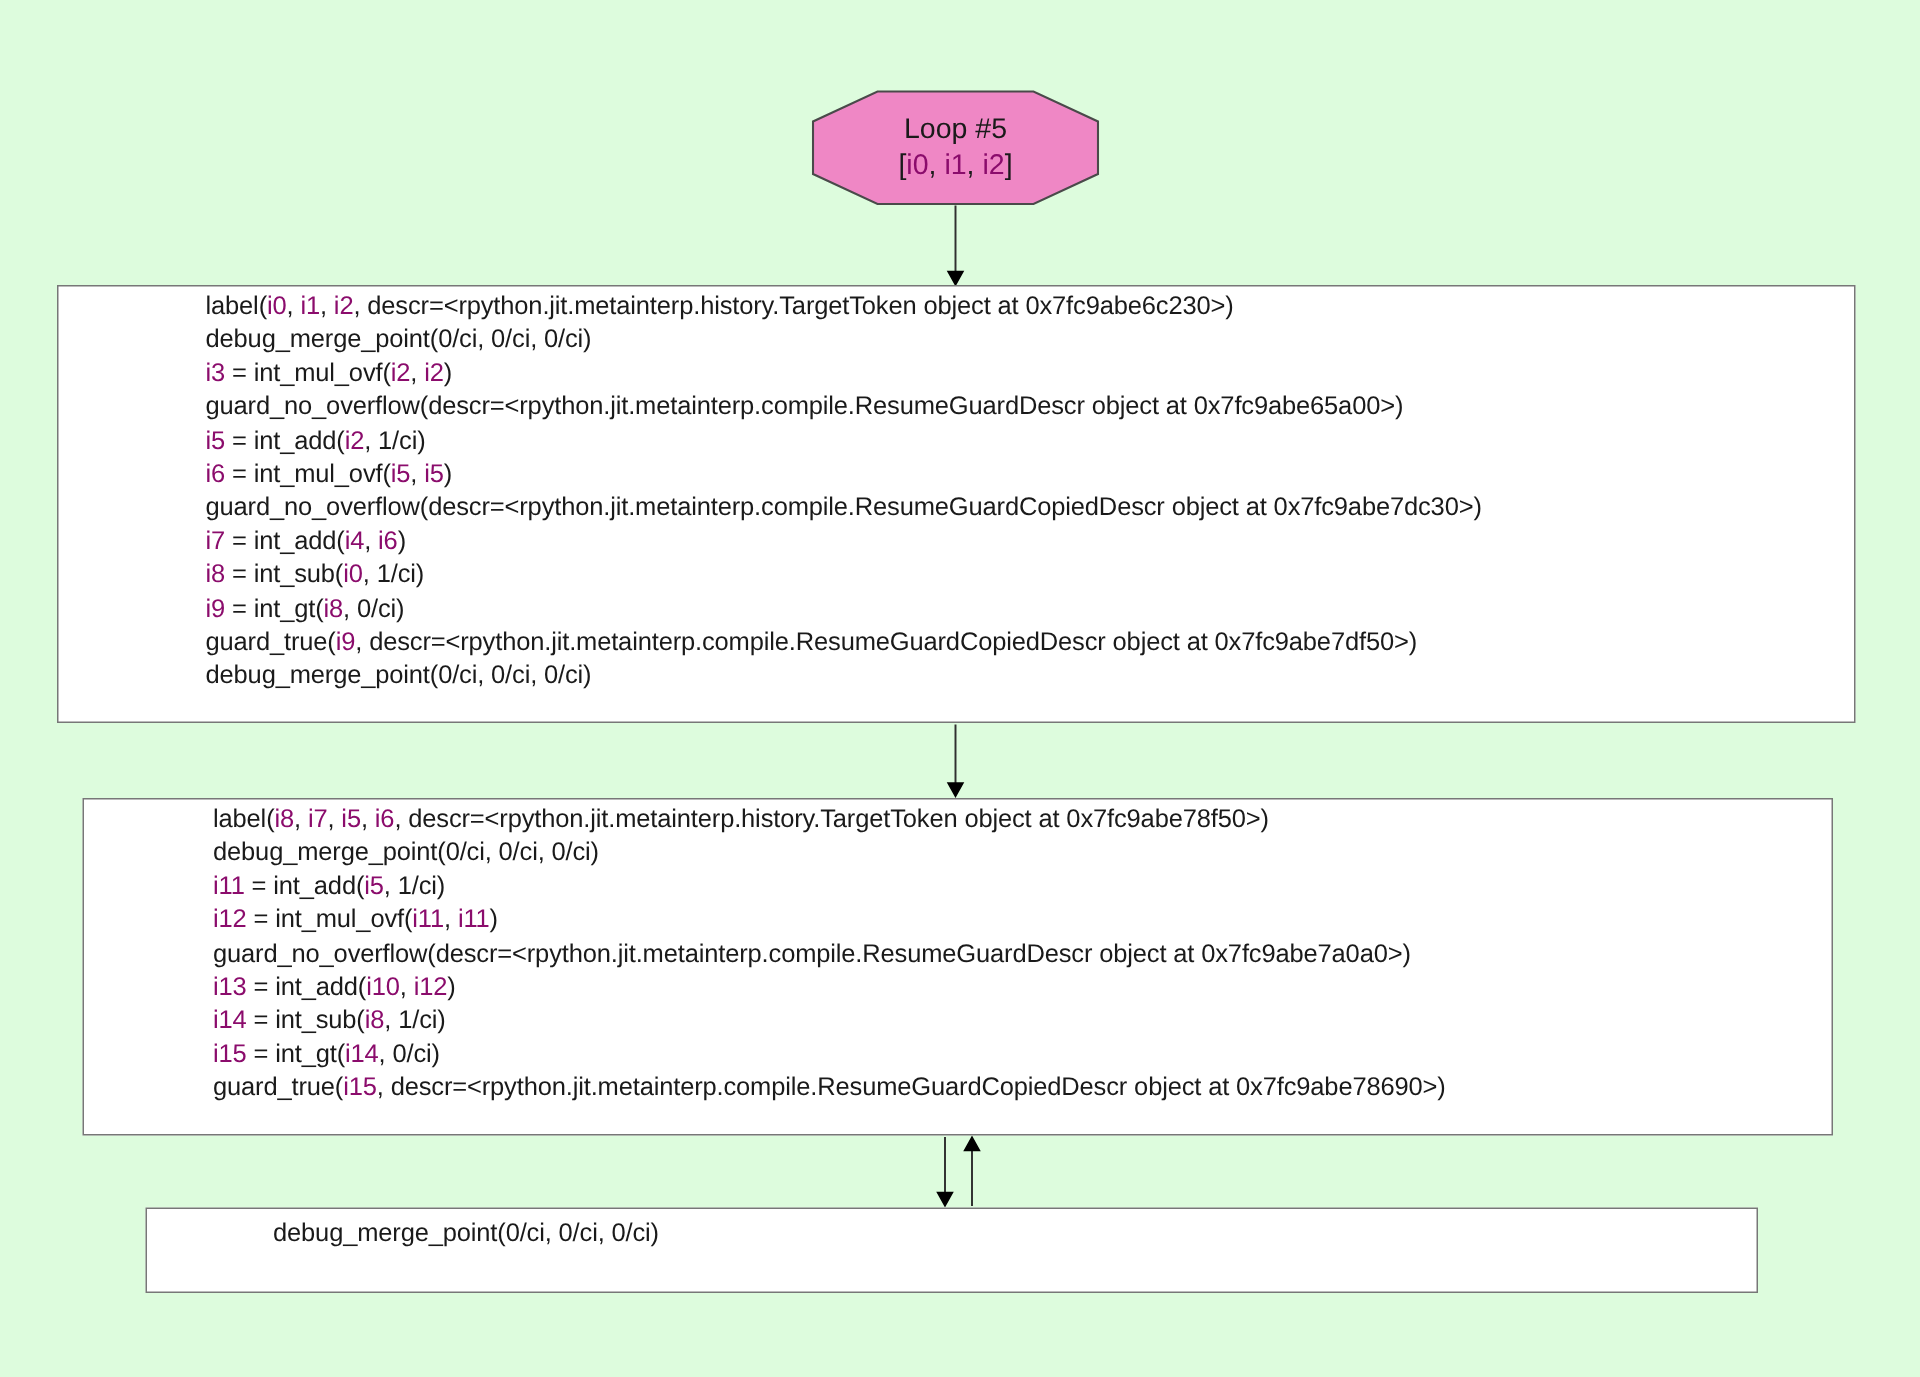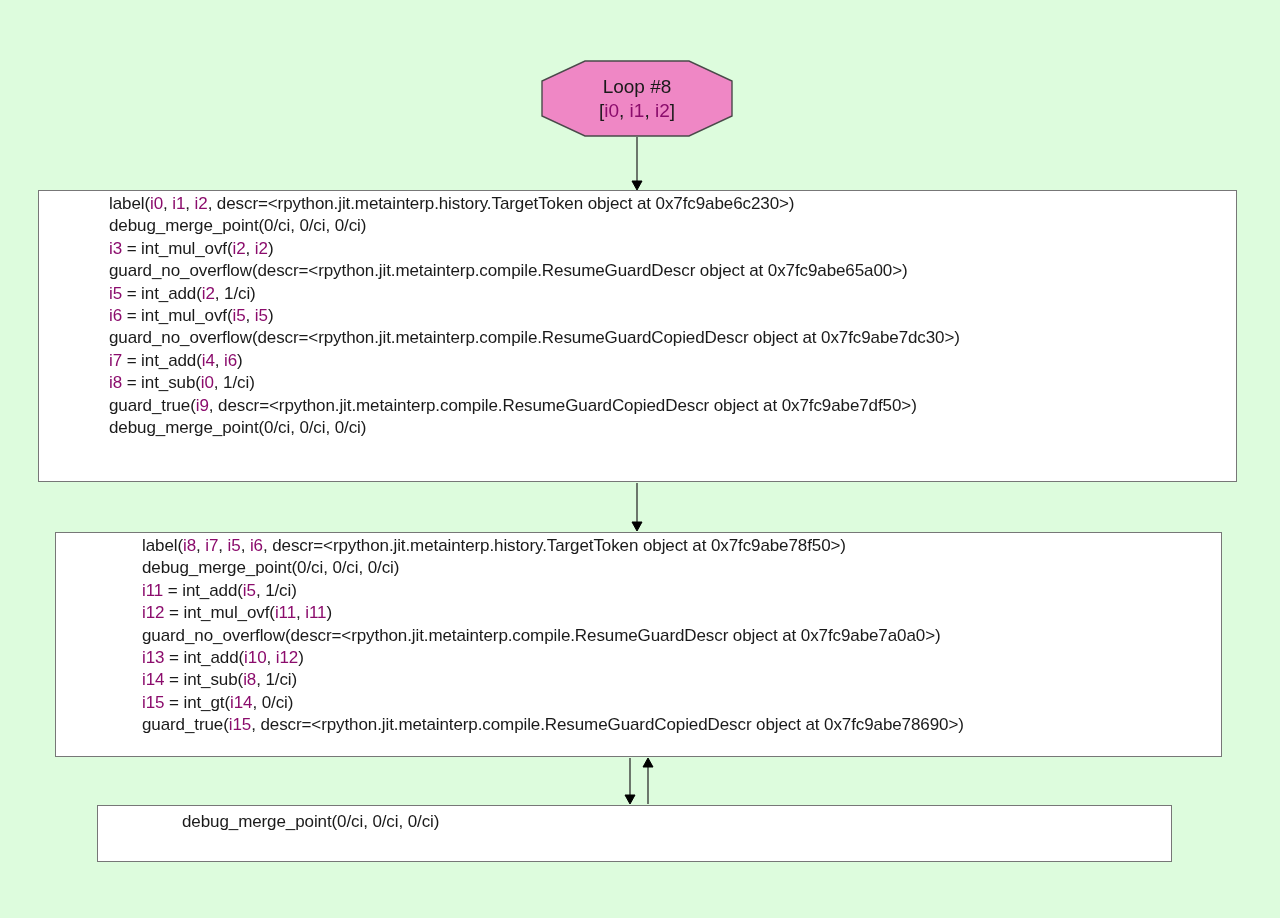--- a/index.html
+++ b/index.html
@@ -35,21 +35,21 @@
   }
 
   .block {
     position: absolute;
     background: var(--box-fill);
     border: 1px solid var(--box-border);
     font-size: 17px;
     white-space: nowrap;
   }
   .block .line { line-height: 22.4px; letter-spacing: -0.1px; }
-  .block1 { left: 38px;  top: 190px; width: 1199px; height: 292px; padding: 2px 0 0 70px; }
+  .block1 { left: 38px;  top: 190px; width: 1199px; height: 292px; padding: 2px 0 0 98px; }
   .block2 { left: 55px;  top: 532px; width: 1167px; height: 225px; padding: 2px 10px 0 86px; }
   .block3 { left: 97px;  top: 805px; width: 1075px; height: 57px;  padding: 5px 0 0 84px; }
 
   .v { color: var(--var-color); }
 </style>
 </head>
 <body>
 
 <div class="canvas">
 
@@ -70,35 +70,36 @@
       <line x1="648" y1="804" x2="648" y2="767"></line>
       <polygon points="643,767 653,767 648,758"></polygon>
     </g>
   </svg>
 
   <div class="loop-node">
     <svg width="192" height="77" viewBox="0 0 192 77">
       <polygon class="octagon-poly" points="44,1 148,1 191,21 191,56 148,76 44,76 1,56 1,21"></polygon>
     </svg>
     <div class="loop-text">
-      <div>Loop #8</div>
+      <div>Loop #5</div>
       <div>[<span class="v">i0</span>, <span class="v">i1</span>, <span class="v">i2</span>]</div>
     </div>
   </div>
 
   <div class="block block1">
       <div class="line">label(<span class="v">i0</span>, <span class="v">i1</span>, <span class="v">i2</span>, descr=&lt;rpython.jit.metainterp.history.TargetToken object at 0x7fc9abe6c230&gt;)</div>
       <div class="line">debug_merge_point(0/ci, 0/ci, 0/ci)</div>
       <div class="line"><span class="v">i3</span> = int_mul_ovf(<span class="v">i2</span>, <span class="v">i2</span>)</div>
       <div class="line">guard_no_overflow(descr=&lt;rpython.jit.metainterp.compile.ResumeGuardDescr object at 0x7fc9abe65a00&gt;)</div>
       <div class="line"><span class="v">i5</span> = int_add(<span class="v">i2</span>, 1/ci)</div>
       <div class="line"><span class="v">i6</span> = int_mul_ovf(<span class="v">i5</span>, <span class="v">i5</span>)</div>
       <div class="line">guard_no_overflow(descr=&lt;rpython.jit.metainterp.compile.ResumeGuardCopiedDescr object at 0x7fc9abe7dc30&gt;)</div>
       <div class="line"><span class="v">i7</span> = int_add(<span class="v">i4</span>, <span class="v">i6</span>)</div>
       <div class="line"><span class="v">i8</span> = int_sub(<span class="v">i0</span>, 1/ci)</div>
+      <div class="line"><span class="v">i9</span> = int_gt(<span class="v">i8</span>, 0/ci)</div>
       <div class="line">guard_true(<span class="v">i9</span>, descr=&lt;rpython.jit.metainterp.compile.ResumeGuardCopiedDescr object at 0x7fc9abe7df50&gt;)</div>
       <div class="line">debug_merge_point(0/ci, 0/ci, 0/ci)</div>
     </div>
   <div class="block block2">
       <div class="line">label(<span class="v">i8</span>, <span class="v">i7</span>, <span class="v">i5</span>, <span class="v">i6</span>, descr=&lt;rpython.jit.metainterp.history.TargetToken object at 0x7fc9abe78f50&gt;)</div>
       <div class="line">debug_merge_point(0/ci, 0/ci, 0/ci)</div>
       <div class="line"><span class="v">i11</span> = int_add(<span class="v">i5</span>, 1/ci)</div>
       <div class="line"><span class="v">i12</span> = int_mul_ovf(<span class="v">i11</span>, <span class="v">i11</span>)</div>
       <div class="line">guard_no_overflow(descr=&lt;rpython.jit.metainterp.compile.ResumeGuardDescr object at 0x7fc9abe7a0a0&gt;)</div>
       <div class="line"><span class="v">i13</span> = int_add(<span class="v">i10</span>, <span class="v">i12</span>)</div>

